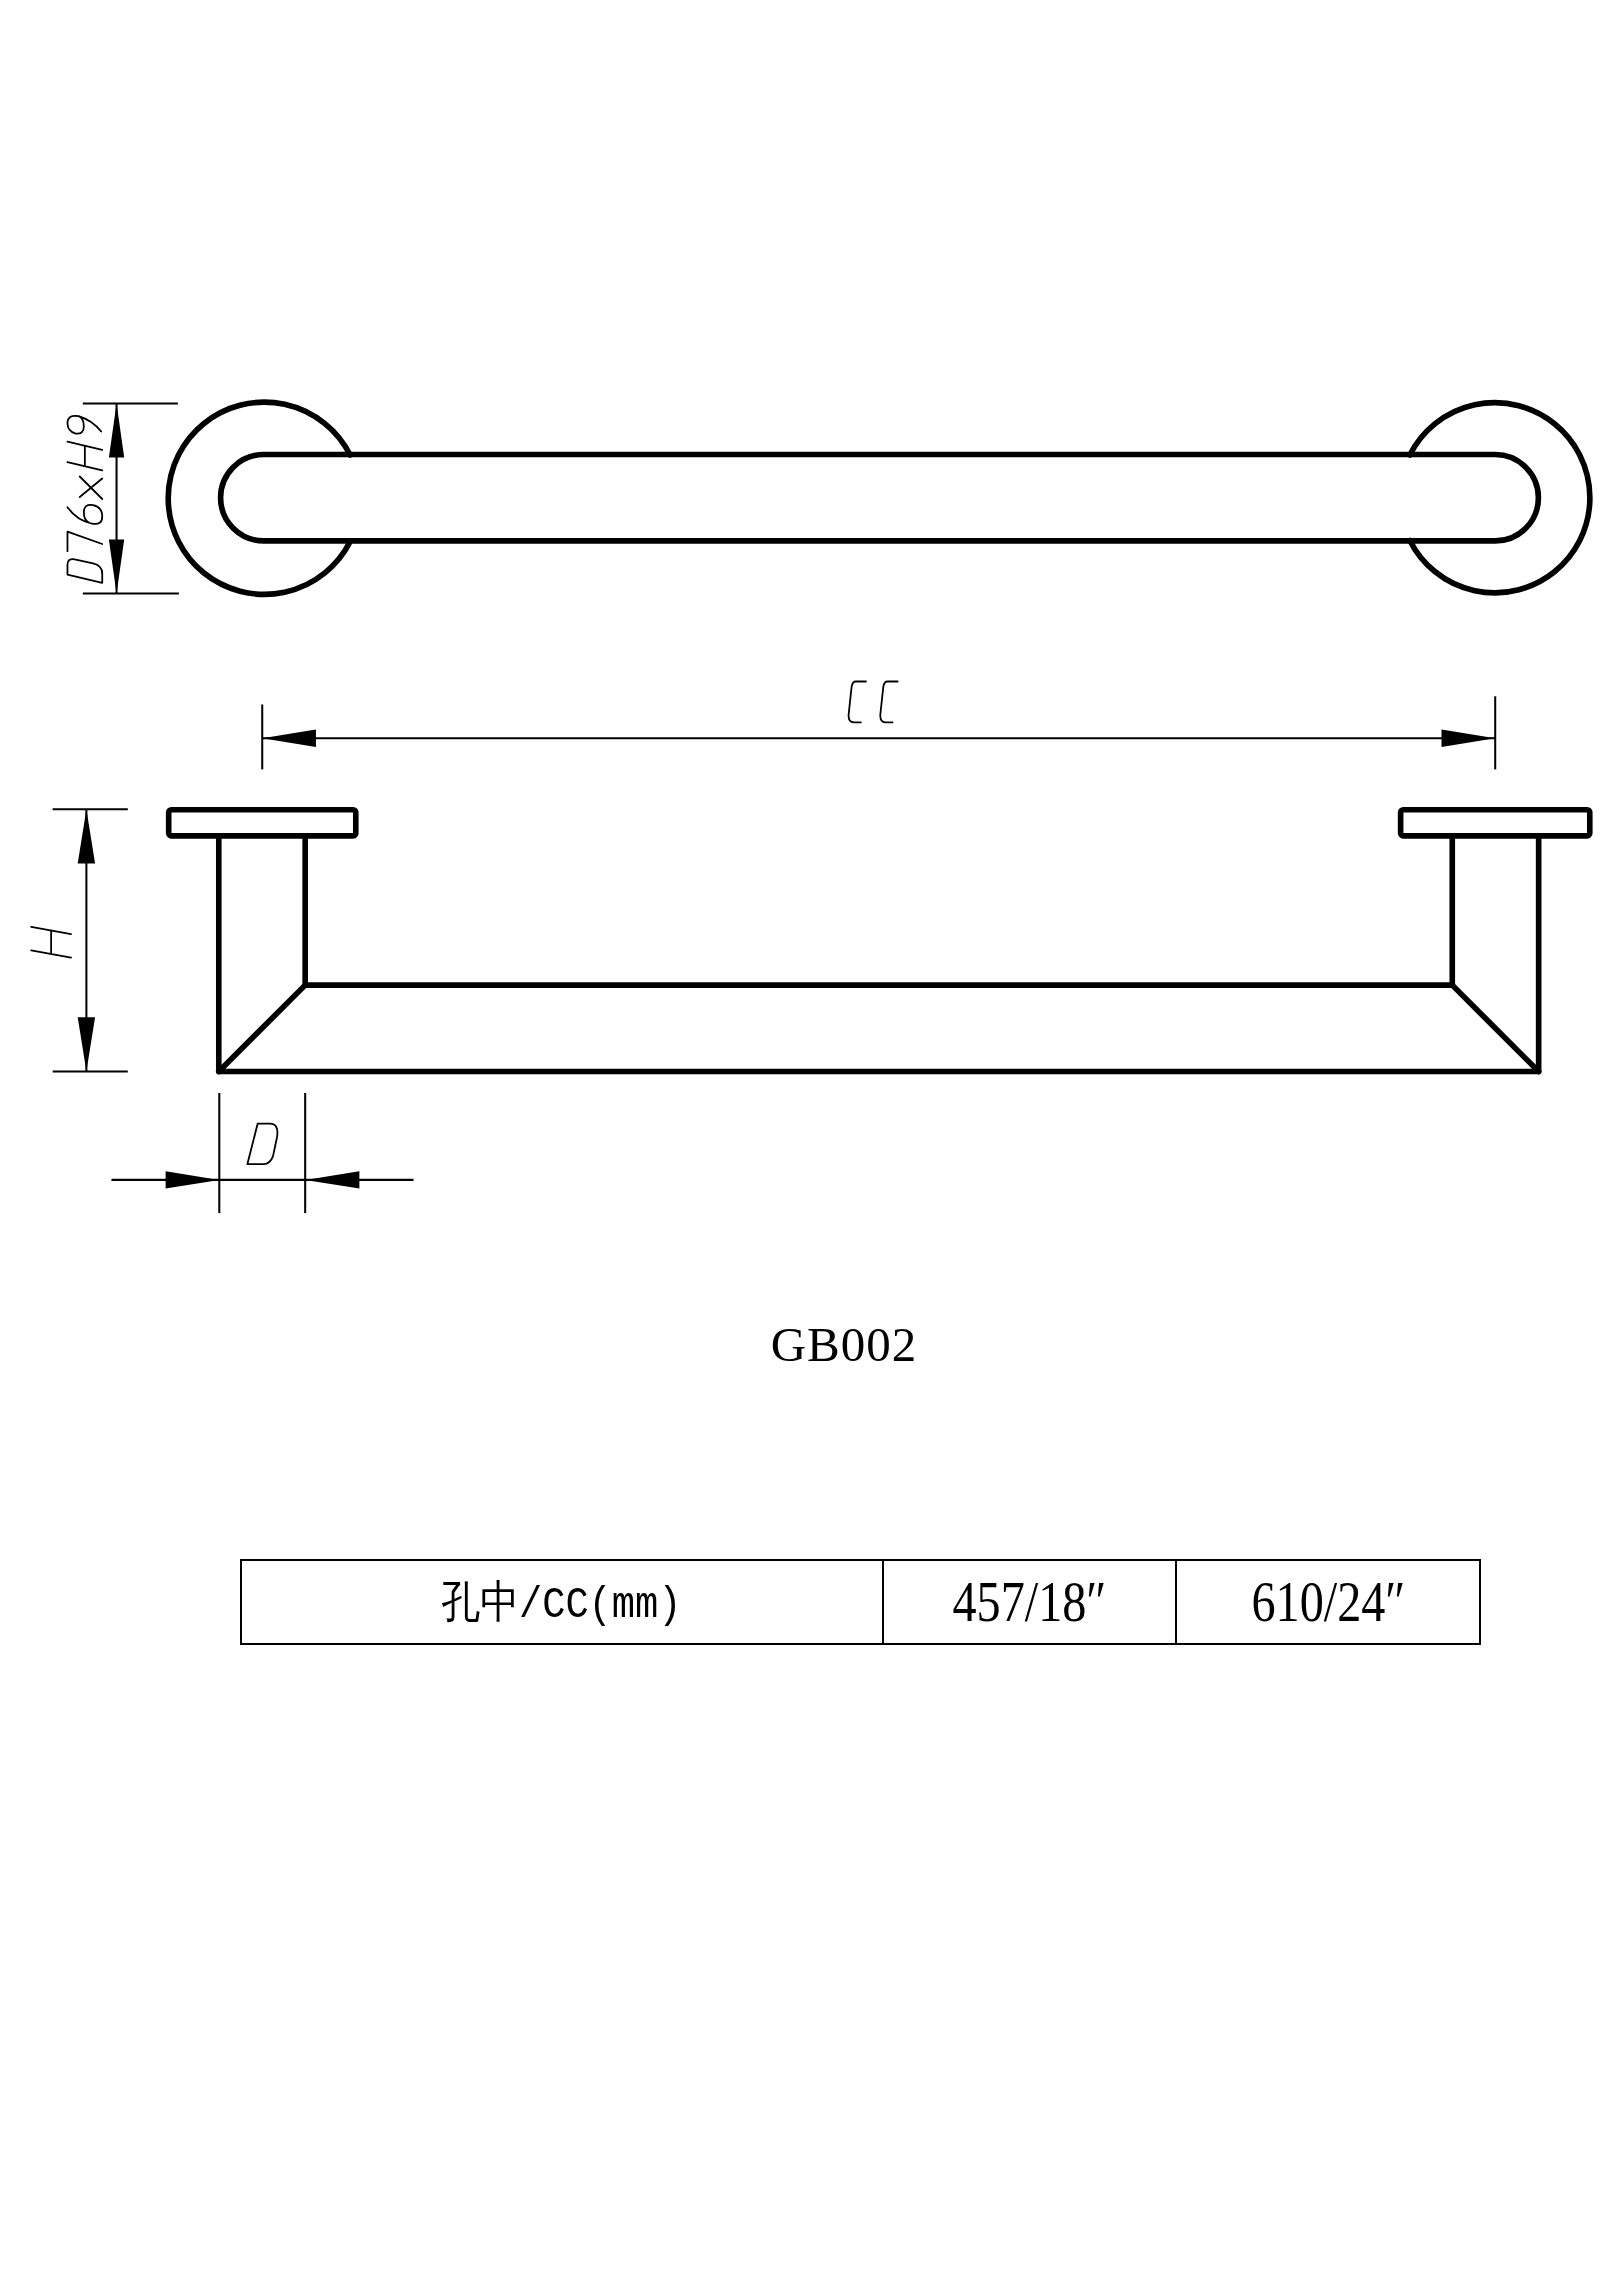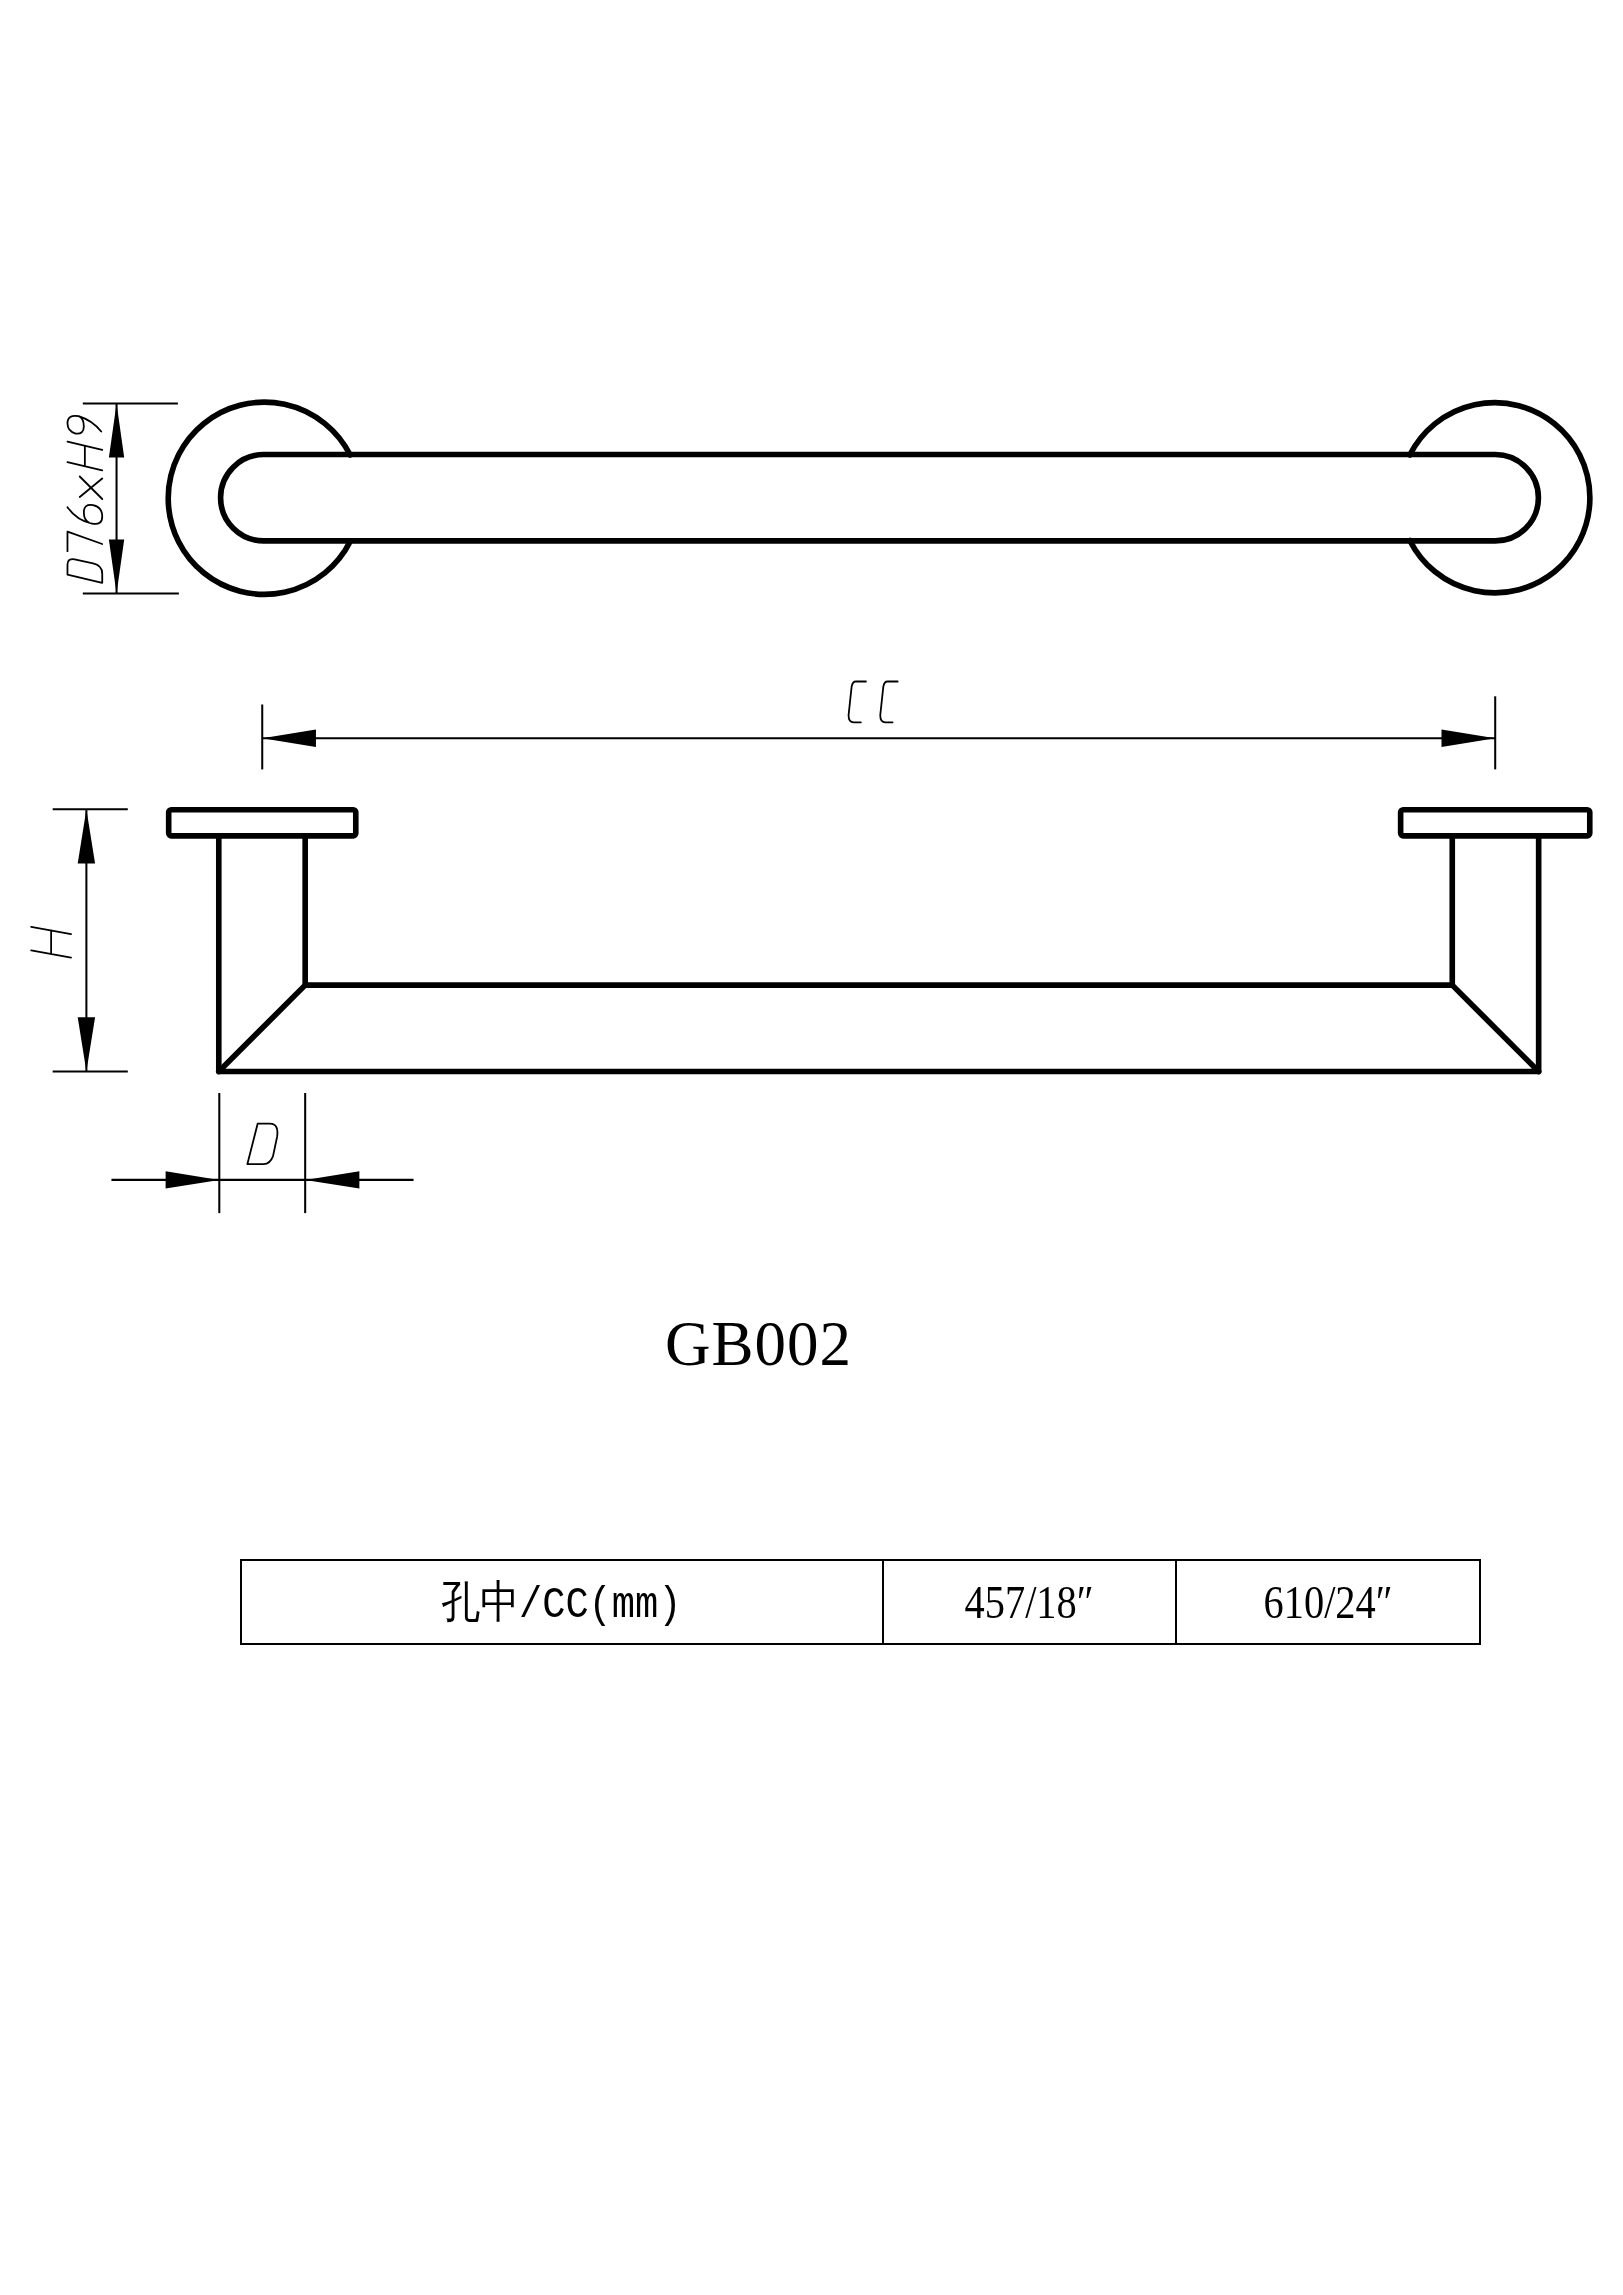--- a/index.html
+++ b/index.html
@@ -3,31 +3,31 @@
 <meta charset="utf-8">
 <style>
   html, body { margin: 0; padding: 0; background: #ffffff; }
   body { width: 1623px; height: 2295px; position: relative; overflow: hidden; }
   #drawing { position: absolute; left: 0; top: 0; width: 1623px; height: 1227px; }
   .part { fill: none; stroke: #000; stroke-width: 11; stroke-linejoin: round; stroke-linecap: round; }
   .dim { fill: none; stroke: #000; stroke-width: 4; }
   .arrow { fill: #000; stroke: none; }
   .cad-text { fill: none; stroke: #000; stroke-width: 3.5; stroke-linejoin: round; stroke-linecap: round; }
   .model-title {
-    position: absolute; left: 665px; top: 1306px; width: 358px; text-align: left;
-    font-family: "Liberation Serif", "DejaVu Serif", serif; font-size: 63px; line-height: 77px;
+    position: absolute; left: 665px; top: 1306px; width: 358px; text-align: center;
+    font-family: "Liberation Serif", "DejaVu Serif", serif; font-size: 49px; line-height: 77px;
     color: #000; letter-spacing: 1px;
   }
   .spec-table {
     position: absolute; left: 240px; top: 1559px; width: 1239px;
     border-collapse: collapse; table-layout: fixed; border-radius: 6px;
   }
   .spec-table td {
     height: 82px; border: 2.6px solid #000; padding: 0; text-align: center; vertical-align: middle;
-    font-family: "Liberation Serif", "DejaVu Serif", serif; font-size: 47px; color: #000;
+    font-family: "Liberation Serif", "DejaVu Serif", serif; font-size: 56px; color: #000;
   }
   .spec-table td.label { font-family: "Liberation Mono", "DejaVu Sans Mono", monospace; font-size: 45px; }
   .spec-table col.c0 { width: 642px; }
   .spec-table col.c1 { width: 293px; }
   .spec-table col.c2 { width: 304px; }
   .cell-text { display: inline-block; transform: scaleX(0.86); transform-origin: center; }
 </style>
 </head>
 <body>
 

